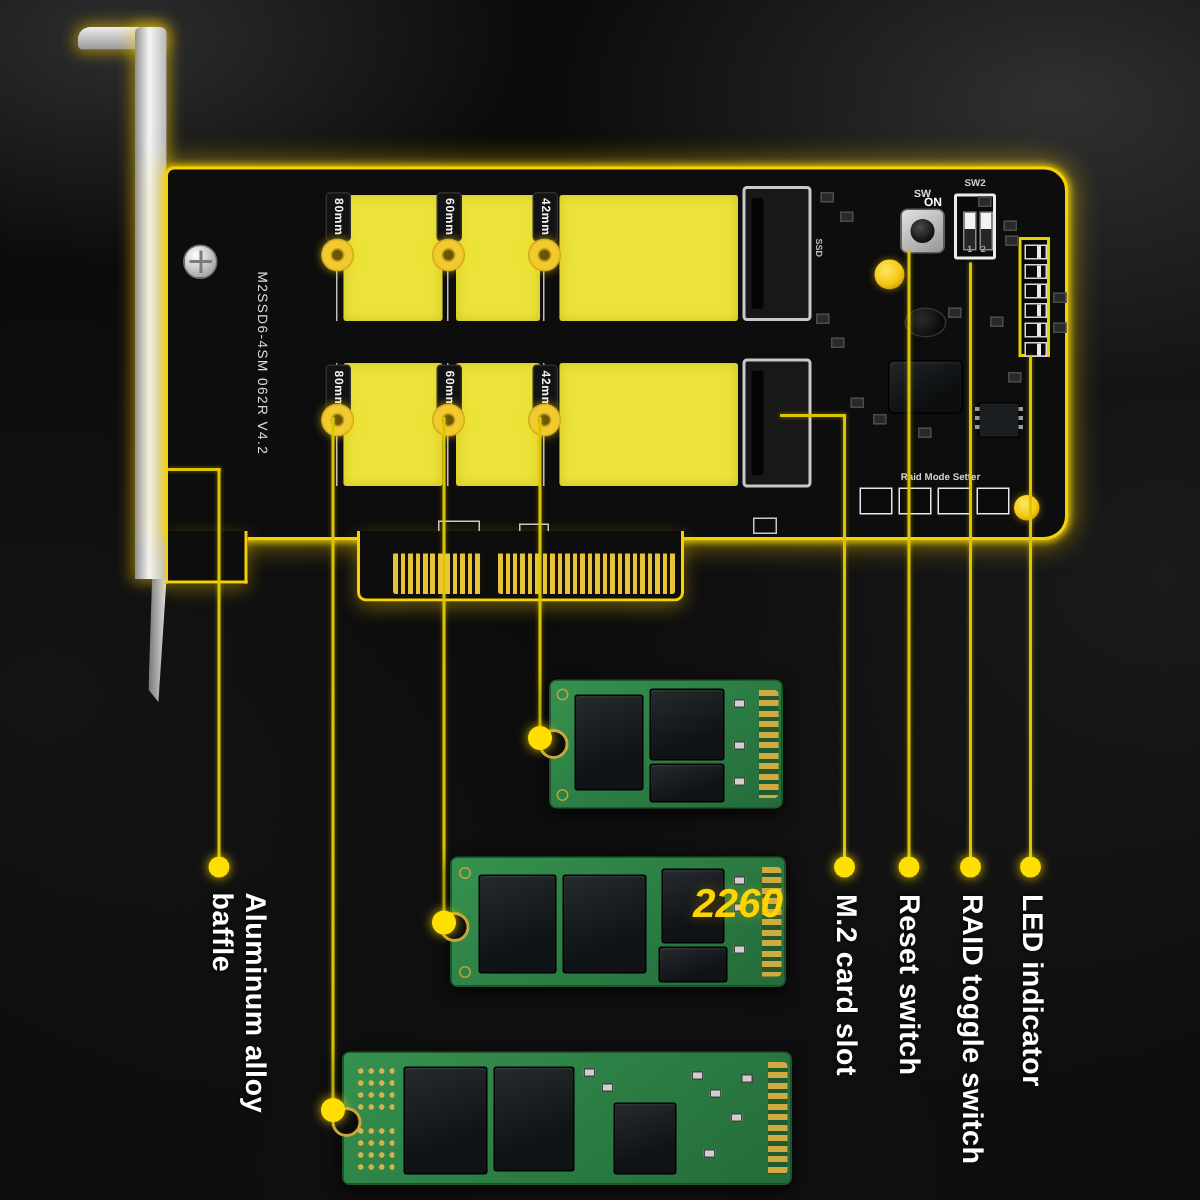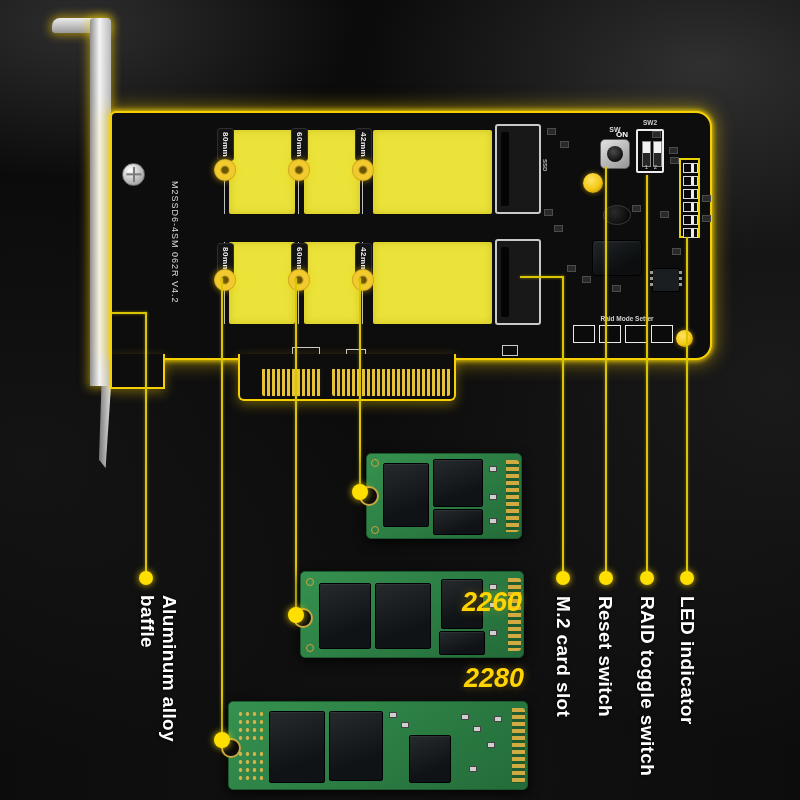--- a/index.html
+++ b/index.html
@@ -257,21 +257,20 @@
     <div class="chip" style="left:180px;top:33px;width:40px;height:46px;"></div>
     <div class="smd2" style="left:160px;top:10px;"></div>
     <div class="smd2" style="left:172px;top:20px;"></div>
     <div class="smd2" style="left:232px;top:12px;"></div>
     <div class="smd2" style="left:244px;top:24px;"></div>
     <div class="smd2" style="left:258px;top:40px;"></div>
     <div class="smd2" style="left:240px;top:64px;"></div>
     <div class="smd2" style="left:265px;top:14px;"></div>
     <div class="ssdgold" style="left:283px;top:6px;width:13px;height:75px;"></div>
   </div>
-  <div class="abs size-label" style="left:412px;top:663px;">2280</div>
   <div class="abs dot" style="left:214px;top:732px;width:16px;height:16px;"></div>
 
   <div class="abs dot" style="left:139px;top:571px;width:14px;height:14px;"></div>
   <div class="abs dot" style="left:556px;top:571px;width:14px;height:14px;"></div>
   <div class="abs dot" style="left:599px;top:571px;width:14px;height:14px;"></div>
   <div class="abs dot" style="left:640px;top:571px;width:14px;height:14px;"></div>
   <div class="abs dot" style="left:680px;top:571px;width:14px;height:14px;"></div>
 
   <div class="abs vtext callout-label" style="left:136px;top:595px;">Aluminum alloy baffle</div>
   <div class="abs vtext callout-label" style="left:552px;top:596px;">M.2 card slot</div>

